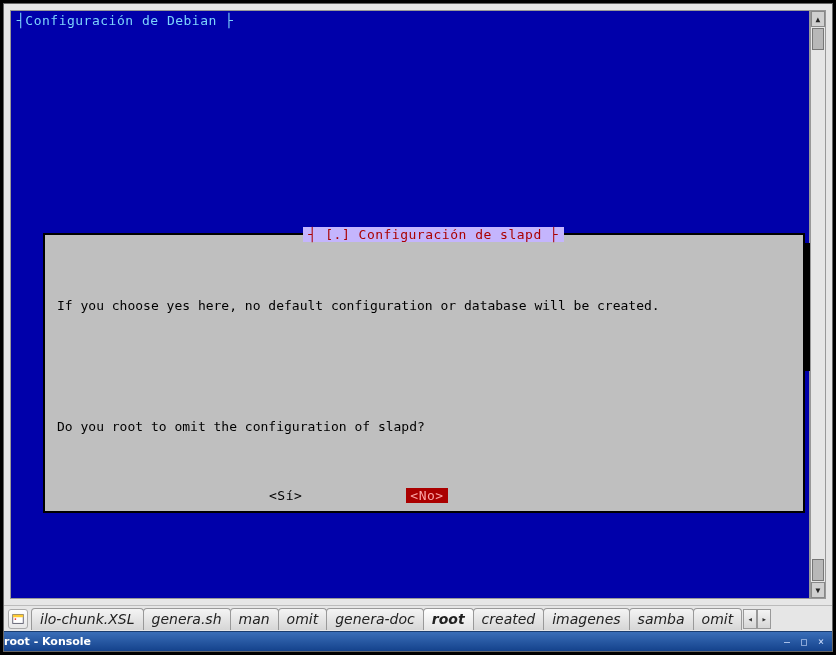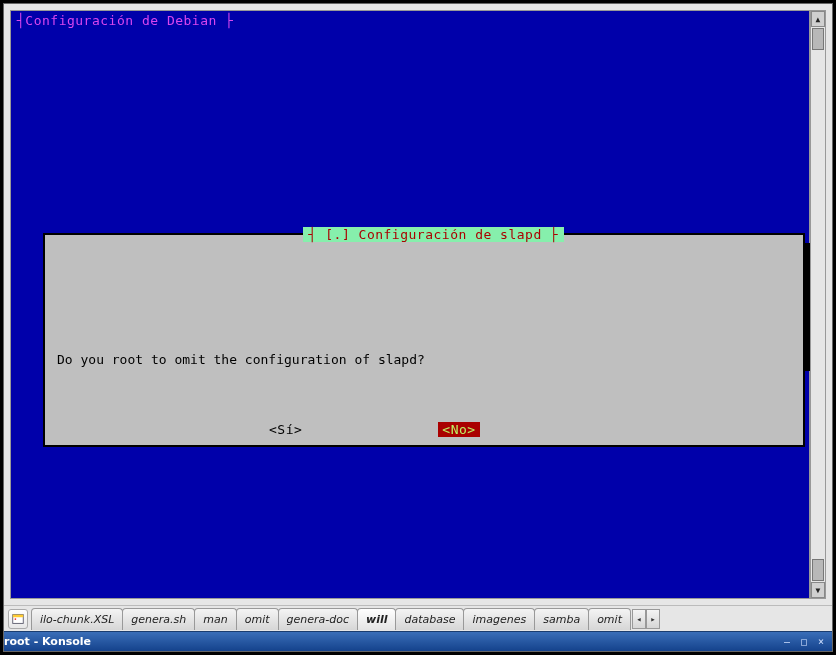--- a/index.html
+++ b/index.html
@@ -66,21 +66,21 @@
     left: 1px;
     right: 1px;
     height: 22px;
     background: #b8b8b8;
     border: 1px solid #777;
   }
   .header-line {
     position: absolute;
     top: 2px;
     left: 6px;
-    color: #d946ef;
+    color: #7dd3fc;
     letter-spacing: 0.5px;
     white-space: pre;
   }
   .dialog-shadow {
     position: absolute;
     top: 232px;
     left: 44px;
     width: 762px;
     height: 128px;
     background: #000;
@@ -95,50 +95,50 @@
     padding: 12px 10px 6px 10px;
   }
   .dialog-title-row {
     position: absolute;
     top: -8px;
     left: 0;
     right: 0;
     text-align: center;
   }
   .dialog-title {
-    background: #86efac;
+    background: #c4b5fd;
     color: #aa0000;
     padding: 0 6px;
     letter-spacing: 0.5px;
     margin-left: 19px;
   }
   .dialog-body {
     color: #000;
     line-height: 1.7;
     white-space: pre-wrap;
     padding: 4px 2px 0 2px;
   }
   .button-row {
     display: flex;
     justify-content: flex-start;
     padding: 6px 0 2px 0;
-    gap: 16px;
+    gap: 8px;
   }
   .dlg-btn {
     color: #000;
     padding: 0 4px;
     letter-spacing: 0.5px;
   }
   .dlg-btn.yes {
     margin-left: 210px;
   }
   .dlg-btn.no {
-    margin-left: 116px;
+    margin-left: 92px;
     background: #aa0000;
-    color: #bef264;
+    color: #fca5a5;
   }
   .tab-strip {
     height: 26px;
     background: #e6e6e6;
     display: flex;
     align-items: center;
     padding: 0 4px;
     border-top: 1px solid #bbb;
     gap: 0;
   }
@@ -155,21 +155,21 @@
   }
   .tab-icon svg { width: 14px; height: 14px; }
   .tab {
     height: 22px;
     border: 1px solid #999;
     border-bottom: none;
     border-radius: 4px 4px 0 0;
     padding: 2px 8px;
     background: linear-gradient(#f4f4f4,#d6d6d6);
     font-family: "DejaVu Sans", sans-serif;
-    font-size: 11px;
+    font-size: 14px;
     font-style: italic;
     color: #222;
     display: flex;
     align-items: center;
     margin-right: -1px;
     cursor: pointer;
     white-space: nowrap;
   }
   .tab.active {
     background: linear-gradient(#ffffff,#e4e4e4);
@@ -235,20 +235,21 @@
   <div class="terminal-container">
     <div class="terminal">
       <span class="header-line">┤<span>Configuración de Debian</span> ├</span>
 
       <div class="dialog-shadow"></div>
       <div class="dialog">
         <div class="dialog-title-row">
           <span class="dialog-title">┤ <span>[.] Configuración de slapd</span> ├</span>
         </div>
         <div class="dialog-body">
+          <div>If you choose yes here, no default configuration or database will be created.</div>
           <div style="height:10px"></div>
           <div>Do you root to omit the configuration of slapd?</div>
         </div>
         <div class="button-row">
           <span class="dlg-btn yes">&lt;Sí&gt;</span>
           <span class="dlg-btn no">&lt;No&gt;</span>
         </div>
       </div>
     </div>
 
@@ -279,24 +280,24 @@
     <div class="tab">
         <span>man</span>
       </div>
     <div class="tab">
         <span>omit</span>
       </div>
     <div class="tab">
         <span>genera-doc</span>
       </div>
     <div class="tab active">
-        <span>will</span>
-      </div>
-    <div class="tab">
-        <span>database</span>
+        <span>root</span>
+      </div>
+    <div class="tab">
+        <span>created</span>
       </div>
     <div class="tab">
         <span>imagenes</span>
       </div>
     <div class="tab">
         <span>samba</span>
       </div>
     <div class="tab">
         <span>omit</span>
       </div>

